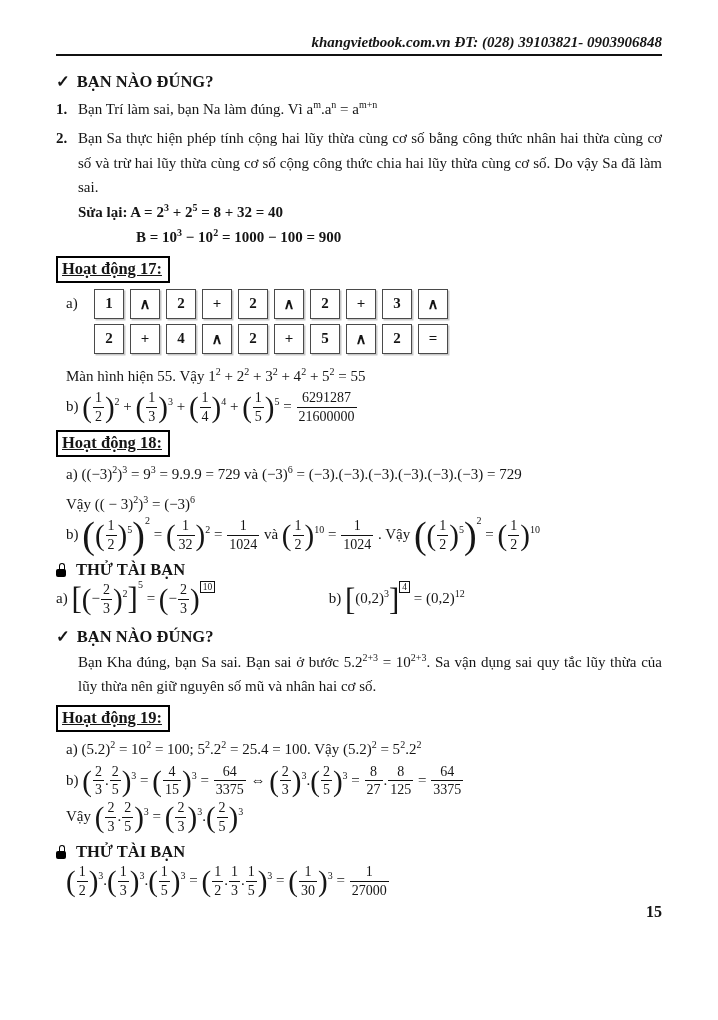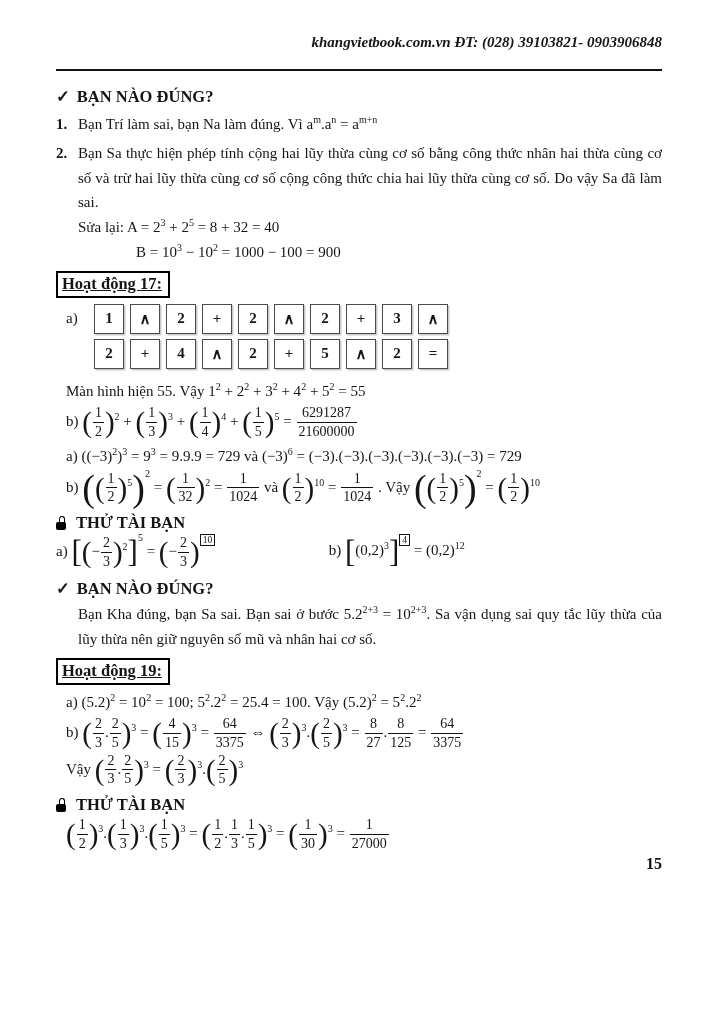--- a/index.html
+++ b/index.html
@@ -4,29 +4,29 @@
 <style>
   html,body{margin:0;padding:0;}
   body{
     width:718px;height:1020px;overflow:hidden;background:#ffffff;
     font-family:"Liberation Serif", serif;color:#151515;
   }
   .page{position:relative;width:718px;height:1020px;}
   .header{
     margin:34px 56px 16px 56px;border-bottom:2.5px solid #111;
     text-align:right;font-weight:bold;font-style:italic;font-size:15px;
-    padding-bottom:18px;white-space:nowrap;
+    padding-bottom:3px;white-space:nowrap;
   }
   .content{margin:0 56px;}
   .sec-h{margin-top:10px;font-weight:bold;font-size:16.5px;display:flex;align-items:center;}
   .check{margin-right:7px;font-weight:bold;}
   .item{display:flex;margin-top:5px;font-size:15px;line-height:1.62;}
   .item .no{font-weight:bold;flex:0 0 22px;}
   .item .body{text-align:justify;flex:1;}
-  .mline{margin-top:1px;padding-left:22px;font-size:15px;line-height:1.62;}
+  .mline{margin-top:1px;padding-left:22px;font-size:15px;line-height:1.62;font-weight:bold;}
   .indent-b{padding-left:80px;}
   sup{font-size:10px;vertical-align:6px;line-height:0;}
   sup.e2{vertical-align:15px;}
   sup.bx{vertical-align:13px;border:1px solid #111;padding:0 2px;font-size:9.5px;}
   .hd-box{
     display:inline-block;border:2px solid #000;padding:1px 6px 2px 4px;
     font-weight:bold;font-size:16.5px;text-decoration:underline;margin-top:6px;text-align:center;
   }
   .calcwrap{display:flex;margin-top:6px;padding-left:10px;font-size:15px;}
   .a-lab{flex:0 0 28px;padding-top:6px;}
@@ -114,21 +114,23 @@
             <span class="key">2</span>
             <span class="key">=</span>
           </div>
         </div>
       </div>
       <div class="tline">Màn hình hiện 55. Vậy 1<sup>2</sup> + 2<sup>2</sup> + 3<sup>2</sup> + 4<sup>2</sup> + 5<sup>2</sup> = 55</div>
       <div class="fline">b) <span class="p">(</span><span class="fr"><span class="n">1</span><span class="d">2</span></span><span class="p">)</span><sup>2</sup> + <span class="p">(</span><span class="fr"><span class="n">1</span><span class="d">3</span></span><span class="p">)</span><sup>3</sup> + <span class="p">(</span><span class="fr"><span class="n">1</span><span class="d">4</span></span><span class="p">)</span><sup>4</sup> + <span class="p">(</span><span class="fr"><span class="n">1</span><span class="d">5</span></span><span class="p">)</span><sup>5</sup> = <span class="fr"><span class="n">6291287</span><span class="d">21600000</span></span></div>
     </div>
 
     <div>
+      <div class="hd-box">Hoạt động 18:</div>
       <div class="tline">a) ((−3)<sup>2</sup>)<sup>3</sup> = 9<sup>3</sup> = 9.9.9 = 729 và (−3)<sup>6</sup> = (−3).(−3).(−3).(−3).(−3).(−3) = 729</div>
+      <div class="tline">Vậy (( − 3)<sup>2</sup>)<sup>3</sup> = (−3)<sup>6</sup></div>
       <div class="fline">b) <span class="p2">(</span><span class="p">(</span><span class="fr"><span class="n">1</span><span class="d">2</span></span><span class="p">)</span><sup>5</sup><span class="p2">)</span><sup class="e2">2</sup> = <span class="p">(</span><span class="fr"><span class="n">1</span><span class="d">32</span></span><span class="p">)</span><sup>2</sup> = <span class="fr"><span class="n">1</span><span class="d">1024</span></span> và <span class="p">(</span><span class="fr"><span class="n">1</span><span class="d">2</span></span><span class="p">)</span><sup>10</sup> = <span class="fr"><span class="n">1</span><span class="d">1024</span></span> . Vậy <span class="p2">(</span><span class="p">(</span><span class="fr"><span class="n">1</span><span class="d">2</span></span><span class="p">)</span><sup>5</sup><span class="p2">)</span><sup class="e2">2</sup> = <span class="p">(</span><span class="fr"><span class="n">1</span><span class="d">2</span></span><span class="p">)</span><sup>10</sup></div>
     </div>
 
     <div class="thu">
       <span class="lock"></span>
       <span>THỬ TÀI BẠN</span>
     </div>
     <div class="cols">
       <div class="col1">a) <span class="br">[</span><span class="p">(</span>−<span class="fr"><span class="n">2</span><span class="d">3</span></span><span class="p">)</span><sup>2</sup><span class="br">]</span><sup class="e2">5</sup> = <span class="p">(</span>−<span class="fr"><span class="n">2</span><span class="d">3</span></span><span class="p">)</span><sup class="bx">10</sup></div>
       <div class="col2">b) <span class="br">[</span>(0,2)<sup>3</sup><span class="br">]</span><sup class="bx">4</sup> = (0,2)<sup>12</sup></div>

